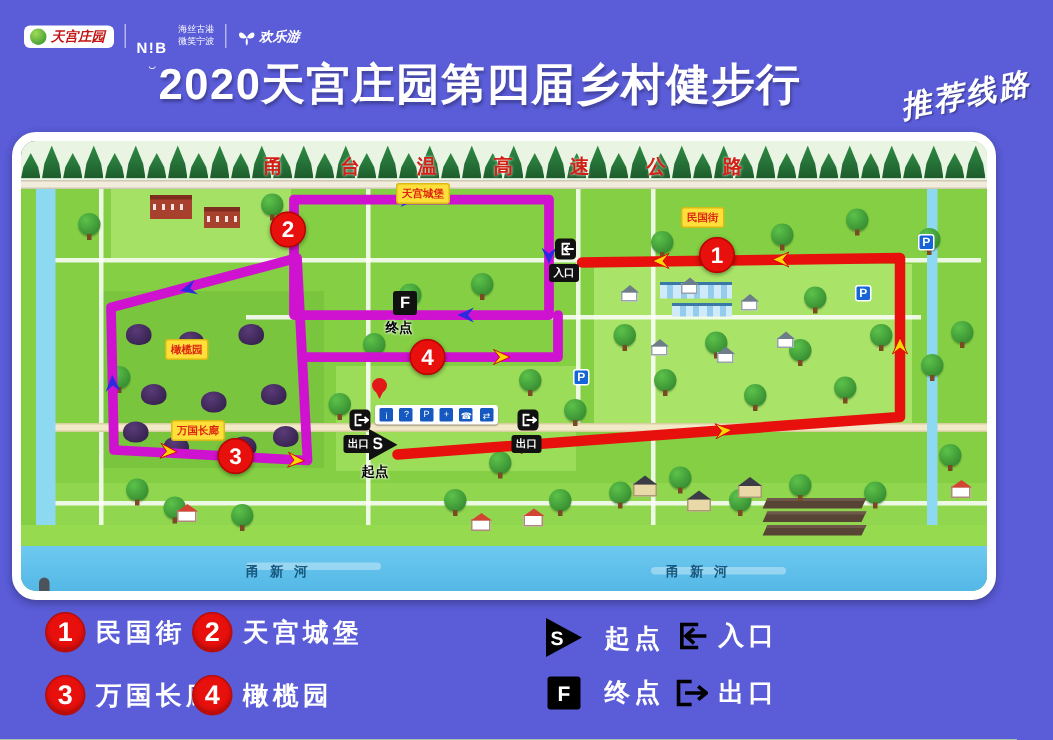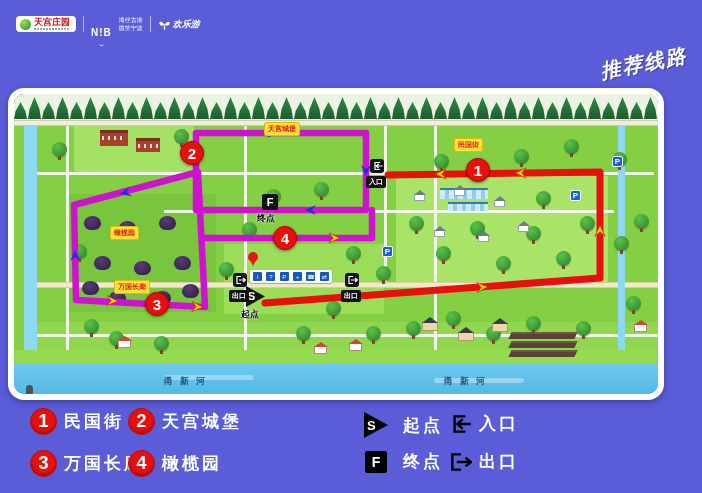--- a/index.html
+++ b/index.html
@@ -4,21 +4,21 @@
 <style>
   * { margin:0; padding:0; box-sizing:border-box; }
   body { font-family:"Liberation Sans",sans-serif; }
   .abs { position:absolute; }
   .page { position:relative; width:702px; height:493px; background:#5a5cd8; overflow:hidden; font-family:"Liberation Sans",sans-serif; }
 
   
   .logos { left:16px; top:11px; height:26px; display:flex; align-items:center; gap:7px; }
   .logo-pill { background:#fff; border-radius:4px; padding:2px 6px 2px 4px; display:flex; align-items:center; gap:3px; }
   .logo-globe { width:11px; height:11px; border-radius:50%; background:radial-gradient(circle at 35% 30%,#9fdc55,#2e8b2e); }
-  .logo-pill-col { display:flex; flex-direction:column; align-items:center; }
+  .logo-pill-col { display:flex; flex-direction:row; align-items:center;font-style:italic; }
   .logo-pill-text { color:#c41414; font-size:9px; font-weight:bold; line-height:1; white-space:nowrap; }
   .logo-pill-sub { width:100%; height:2px; margin-top:1px; background:repeating-linear-gradient(90deg,#9aa 0 2px,transparent 2px 3px); }
   .logo-div { width:1px; height:16px; background:rgba(255,255,255,.55); }
   .logo-nib { color:#fff; text-align:center; line-height:1;margin-top:20px; }
   .logo-nib b { font-size:10px; letter-spacing:1px; }
   .logo-nib span { display:block; font-size:8px; margin-top:-1px; }
   .logo-slogan { color:#fff; font-size:6px; line-height:1.4; white-space:nowrap; }
   .logo-fun { display:flex; align-items:flex-end; gap:2px; color:#fff; }
   .logo-fun-text { font-size:9px; font-weight:bold; font-style:italic; }
   .title { left:0; width:640px; top:37px; text-align:center; color:#fff; font-size:29px; font-weight:bold; letter-spacing:1px; text-shadow:1px 2px 2px rgba(0,0,0,.28); white-space:nowrap; }
@@ -112,20 +112,21 @@
       <div>微笑宁波</div>
     </div>
     <div class="logo-div"></div>
     <div class="logo-fun">
       <svg class="butterfly" width="13" height="11" viewBox="0 0 13 11">
         <path d="M6.5 5 C4 0.5 0.5 1 1.5 4 C2.2 6 5 6 6.5 5 C8 6 10.8 6 11.5 4 C12.5 1 9 0.5 6.5 5 M6.5 5 C5.5 7 5.5 9.5 6.5 10.5 C7.5 9.5 7.5 7 6.5 5" fill="#fff"></path>
       </svg>
       <span class="logo-fun-text">欢乐游</span>
     </div>
   </div>
+  <div class="abs title">2020天宫庄园第四届乡村健步行</div>
   <div class="abs route-tag">推荐线路</div>
 
   <div class="abs map">
 
     <div class="patch" style="left:60px;top:30px;width:120px;height:48px;background:#a5e165;"></div>
     <div class="patch" style="left:52px;top:100px;width:150px;height:118px;background:#79c53d;"></div>
     <div class="patch" style="left:382px;top:82px;width:212px;height:112px;background:#a9e468;"></div>
     <div class="patch" style="left:210px;top:150px;width:160px;height:70px;background:#9bdc58;"></div>
     <div class="patch" style="left:14px;top:228px;width:630px;height:30px;background:#90d74f;"></div>
 
@@ -191,20 +192,21 @@
         <div class="pine" style="left: 546px; height: 22px; top: 3px;"></div>
         <div class="pine" style="left: 560px; height: 17px; top: 8px;"></div>
         <div class="pine" style="left: 574px; height: 22px; top: 3px;"></div>
         <div class="pine" style="left: 588px; height: 17px; top: 8px;"></div>
         <div class="pine" style="left: 602px; height: 22px; top: 3px;"></div>
         <div class="pine" style="left: 616px; height: 17px; top: 8px;"></div>
         <div class="pine" style="left: 630px; height: 22px; top: 3px;"></div>
         <div class="pine" style="left: 644px; height: 17px; top: 8px;"></div>
       </div>
     <div class="abs hwy-road"></div>
+    <div class="abs hwy-label">甬台温高速公路</div>
 
     <div class="bldg-brick" style="left:86px;top:36px;width:28px;height:16px;"></div>
     <div class="bldg-brick" style="left:122px;top:44px;width:24px;height:14px;"></div>
     <div class="castle"></div>
     <div class="colonnade"></div>
     <div class="greenhouse" style="left:426px;top:94px;width:48px;height:11px;"></div>
     <div class="greenhouse" style="left:434px;top:108px;width:40px;height:9px;"></div>
     <div class="abs brown-rows">
         <div></div>
         <div></div>

